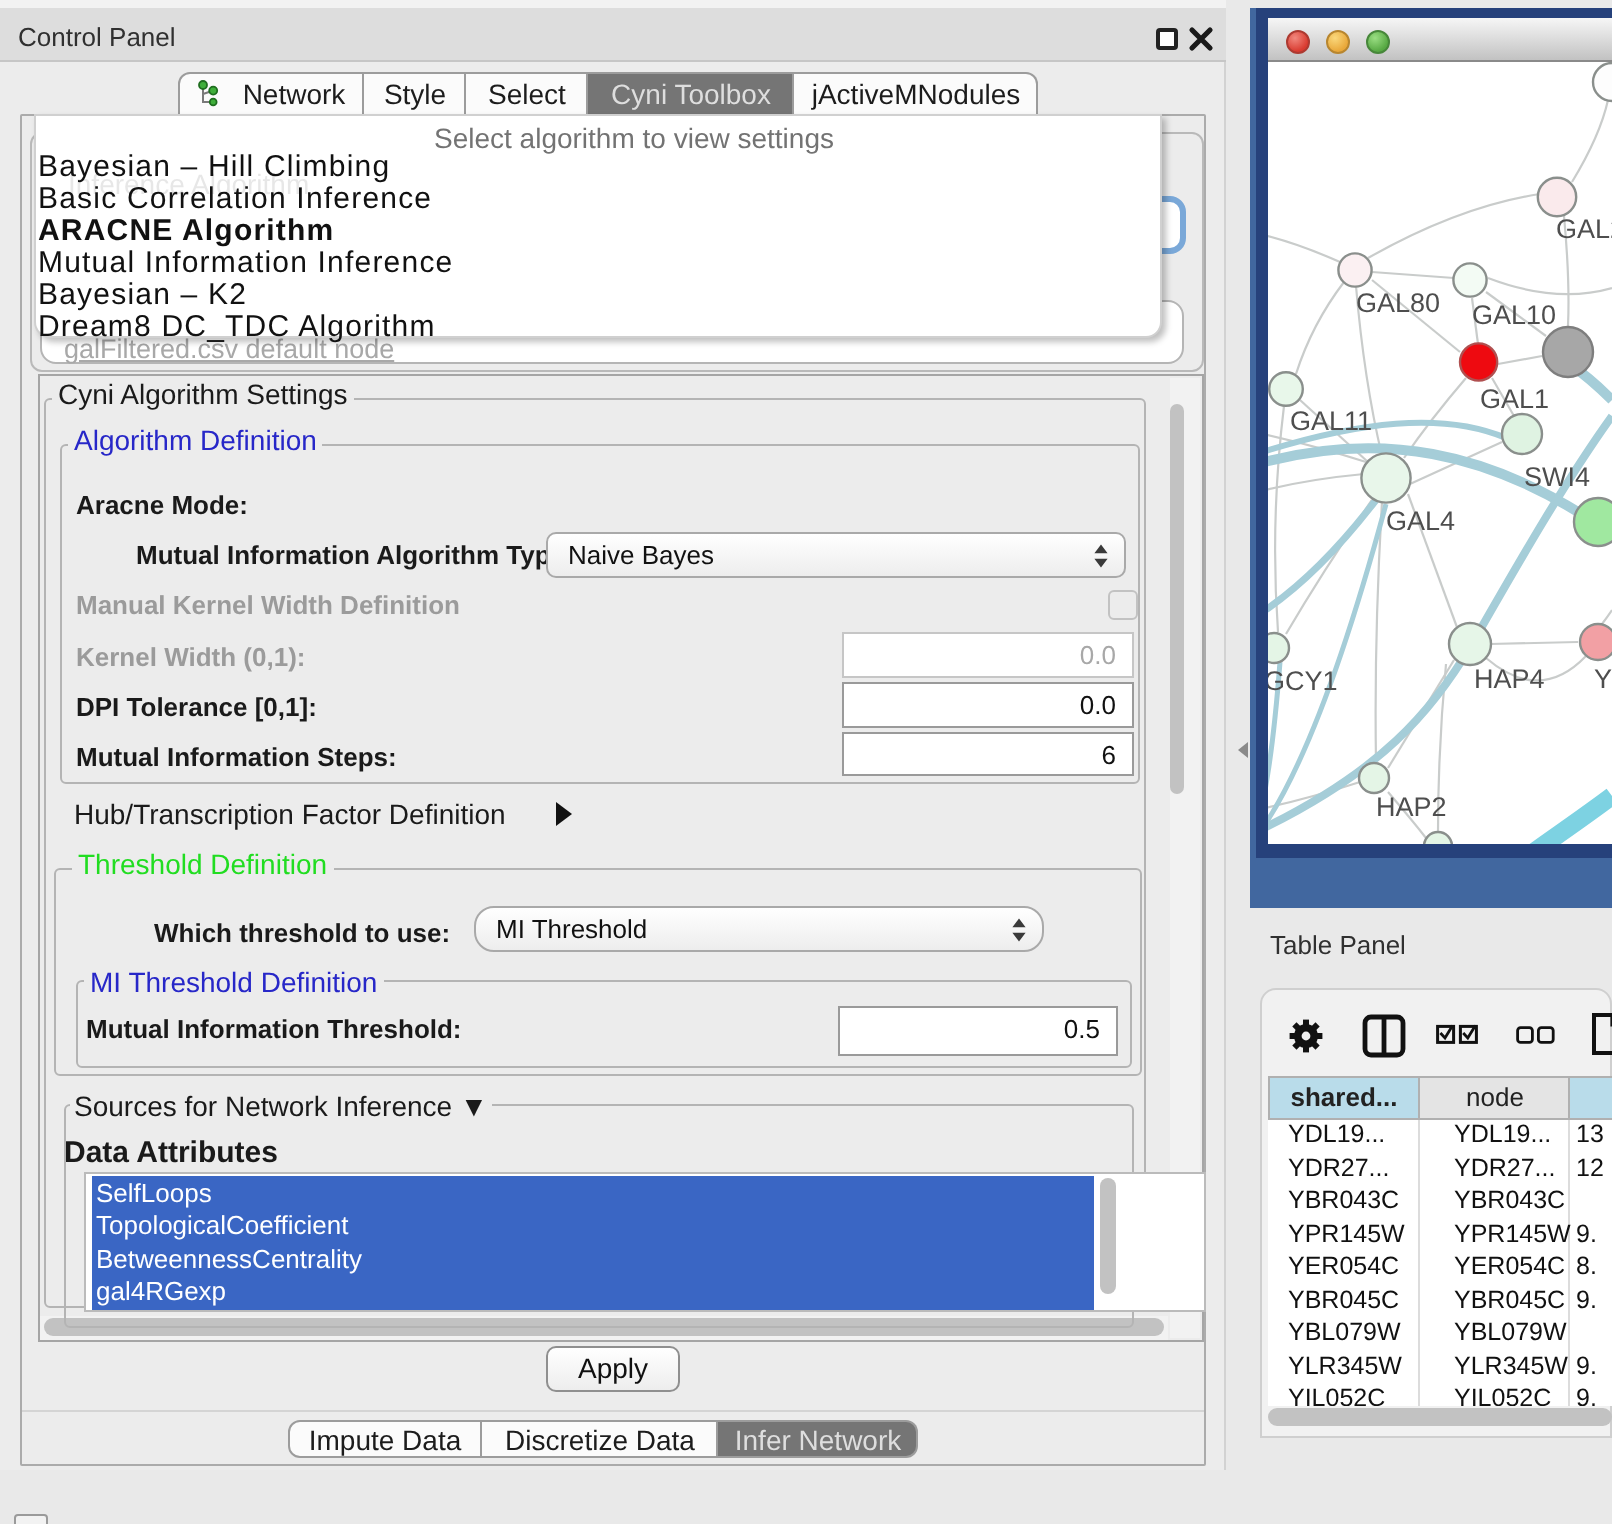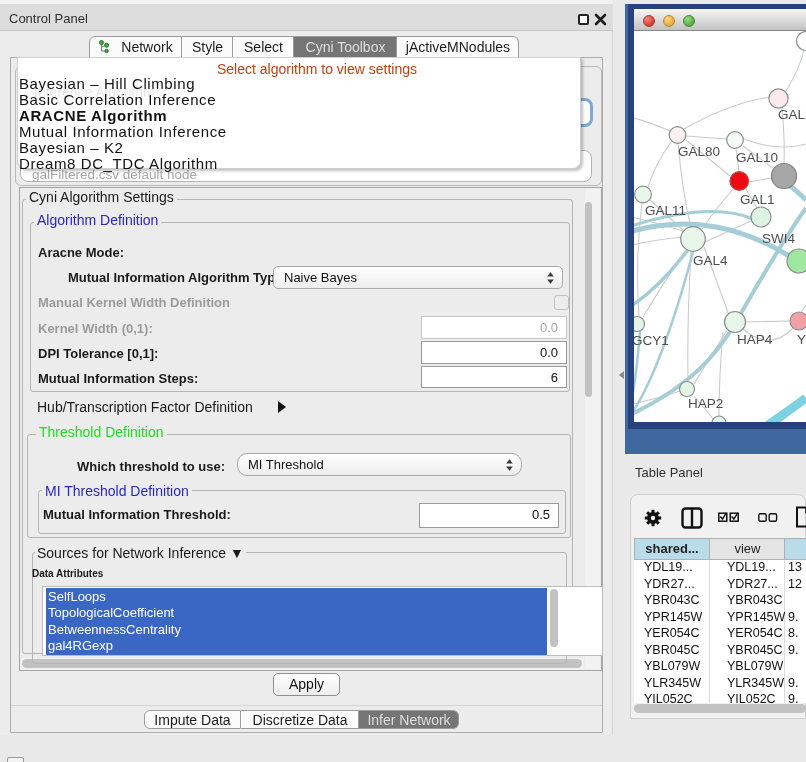--- a/index.html
+++ b/index.html
@@ -42,21 +42,21 @@
     <div class="abs tabtxt" style="left:144px;width:61px;">Select</div>
     <div class="abs tabtxt" style="left:205px;width:103px;color:#dedede;">Cyni Toolbox</div>
     <div class="abs tabtxt" style="left:308px;width:122px;text-align:center;">jActiveMNodules</div>
   </div>
 
   <div class="abs" style="left:15px;top:66px;width:587px;height:120px;border:1px solid #b9b9b9;border-radius:6px;background:#ececec;"></div>
 
   <div class="abs" style="left:300px;top:98px;width:293px;height:29px;border:3px solid #7aa8d8;border-radius:8px;background:#fff;"></div>
 
   <div class="abs" style="left:20px;top:150px;width:572px;height:32px;background:#fff;border:1px solid #b5b5b5;border-radius:8px;"></div>
-  <div class="abs" style="left:32px;top:167px;font-size:13.5px;color:#a8a8a8;">galFiltered.csv default node</div>
+  <div class="abs" style="left:32px;top:167px;font-size:13.5px;color:#a8a8a8;text-decoration:underline;">galFiltered.csv default node</div>
 
   <div class="abs" style="left:19px;top:187px;width:583px;height:484px;border:1px solid #a5a5a5;background:#ececec;"></div>
 
   <div class="abs" style="left:585px;top:189px;width:15px;height:480px;background:#f2f2f2;"></div>
   <div class="abs" style="left:585px;top:202px;width:7px;height:195px;background:#c2c2c2;border-radius:4px;"></div>
 
   <div class="abs" style="left:20px;top:658px;width:564px;height:12px;background:#f2f2f2;"></div>
   <div class="abs" style="left:22px;top:659px;width:560px;height:9px;background:#c2c2c2;border-radius:5px;"></div>
 
   <div class="abs groupbox" style="left:22px;top:199px;width:551px;height:455px;"></div>
@@ -97,21 +97,21 @@
         </svg>
       </div>
 
   <div class="abs groupbox" style="left:38px;top:490px;width:528px;height:44px;"></div>
   <div class="abs grouptitle" style="left:42px;top:483px;color:#2727c8;">MI Threshold Definition</div>
   <div class="abs lbl" style="left:43px;top:507px;">Mutual Information Threshold:</div>
   <div class="abs field" style="left:419px;top:503px;width:140px;height:25px;">0.5</div>
 
   <div class="abs groupbox" style="left:32px;top:552px;width:535px;height:112px;"></div>
   <div class="abs" style="left:35px;top:545px;font-size:14px;color:#1a1a1a;background:#ececec;padding:0 2px;">Sources for Network Inference <span style="font-size:14px;">▼</span></div>
-  <div class="abs" style="left:32px;top:568px;font-size:10px;font-weight:bold;color:#1a1a1a;">Data Attributes</div>
+  <div class="abs" style="left:32px;top:568px;font-size:15px;font-weight:bold;color:#1a1a1a;">Data Attributes</div>
 
   <div class="abs" style="left:42px;top:586px;width:561px;height:70px;background:#fff;border:1px solid #bbb;overflow:hidden;">
     <div style="position:absolute;left:3px;top:1px;width:501px;height:200px;background:#3a66c4;"></div>
     <div class="abs listtxt" style="top:2px;">SelfLoops</div>
     <div class="abs listtxt" style="top:18px;">TopologicalCoefficient</div>
     <div class="abs listtxt" style="top:35px;">BetweennessCentrality</div>
     <div class="abs listtxt" style="top:51px;">gal4RGexp</div>
     <div style="position:absolute;left:507px;top:2px;width:8px;height:58px;background:#c2c2c2;border-radius:4px;"></div>
   </div>
 
@@ -122,21 +122,21 @@
   <div class="abs" id="bottabs" style="left:144px;top:710px;height:19px;">
     <div class="abs tabseg2" style="left:0;width:97px;border-radius:6px 0 0 6px;background:#fbfbfb;"></div>
     <div class="abs tabseg2" style="left:97px;width:118px;background:#fbfbfb;"></div>
     <div class="abs tabseg2" style="left:215px;width:100px;border-radius:0 6px 6px 0;background:#757575;"></div>
     <div class="abs tabtxt2" style="left:0;width:97px;">Impute Data</div>
     <div class="abs tabtxt2" style="left:97px;width:118px;">Discretize Data</div>
     <div class="abs tabtxt2" style="left:215px;width:100px;color:#dedede;">Infer Network</div>
   </div>
 
   <div class="abs" id="dropdown" style="left:17px;top:57px;width:564px;height:112px;background:#fff;border:1px solid #d0d0d0;border-radius:0 0 8px 8px;box-shadow:2px 2px 3px rgba(0,0,0,0.25);">
-    <div style="position:absolute;left:199px;top:3px;font-size:14px;color:#c2410c;text-align:center;">Select algorithm to view settings</div>
+    <div style="position:absolute;left:199px;top:3px;font-size:14px;color:#737373;text-align:center;">Select algorithm to view settings</div>
     <div style="position:absolute;left:16px;top:26px;font-size:14px;color:rgba(60,60,60,0.12);">Inference Algorithm</div>
     <div class="dditem" style="top:17px;">Bayesian – Hill Climbing</div>
     <div class="dditem" style="top:33px;">Basic Correlation Inference</div>
     <div class="dditem" style="top:49px;font-weight:bold;">ARACNE Algorithm</div>
     <div class="dditem" style="top:65px;">Mutual Information Inference</div>
     <div class="dditem" style="top:81px;">Bayesian – K2</div>
     <div class="dditem" style="top:97px;">Dream8 DC_TDC Algorithm</div>
   </div>
 </div>
 
@@ -267,21 +267,21 @@
 <svg class="abs" style="left:795px;top:506px;" width="18" height="22" viewBox="0 0 18 22">
   <path d="M2 1.5 L11 1.5 L16 6.5 L16 20.5 L2 20.5 Z" fill="none" stroke="#111" stroke-width="2"></path>
   <path d="M11 1.5 L11 6.5 L16 6.5" fill="none" stroke="#111" stroke-width="1.6"></path>
 </svg>
 
 <div class="abs" style="left:634px;top:538px;width:172px;height:165px;background:#fff;overflow:hidden;">
   <div class="abs" style="left:0;top:0;width:76px;height:22px;background:#b9dcea;border:1px solid #b0b0b0;"></div>
   <div class="abs" style="left:76px;top:0;width:75px;height:22px;background:#e4e4e4;border:1px solid #b0b0b0;border-left:none;"></div>
   <div class="abs" style="left:151px;top:0;width:30px;height:22px;background:#b9dcea;border:1px solid #b0b0b0;border-left:none;"></div>
   <div class="abs hdrtxt" style="left:0;width:76px;font-weight:bold;">shared...</div>
-  <div class="abs hdrtxt" style="left:76px;width:75px;">view</div>
+  <div class="abs hdrtxt" style="left:76px;width:75px;">node</div>
   <div class="abs" style="left:75px;top:22px;width:1px;height:143px;background:#dcdcdc;"></div>
   <div class="abs" style="left:150px;top:22px;width:1px;height:143px;background:#dcdcdc;"></div>
   <div class="tbl" style="top:22px;">
         <span class="c1">YDL19...</span>
         <span class="c2">YDL19...</span>
         <span class="c3">13</span>
       </div>
   <div class="tbl" style="top:38.5px;">
         <span class="c1">YDR27...</span>
         <span class="c2">YDR27...</span>

